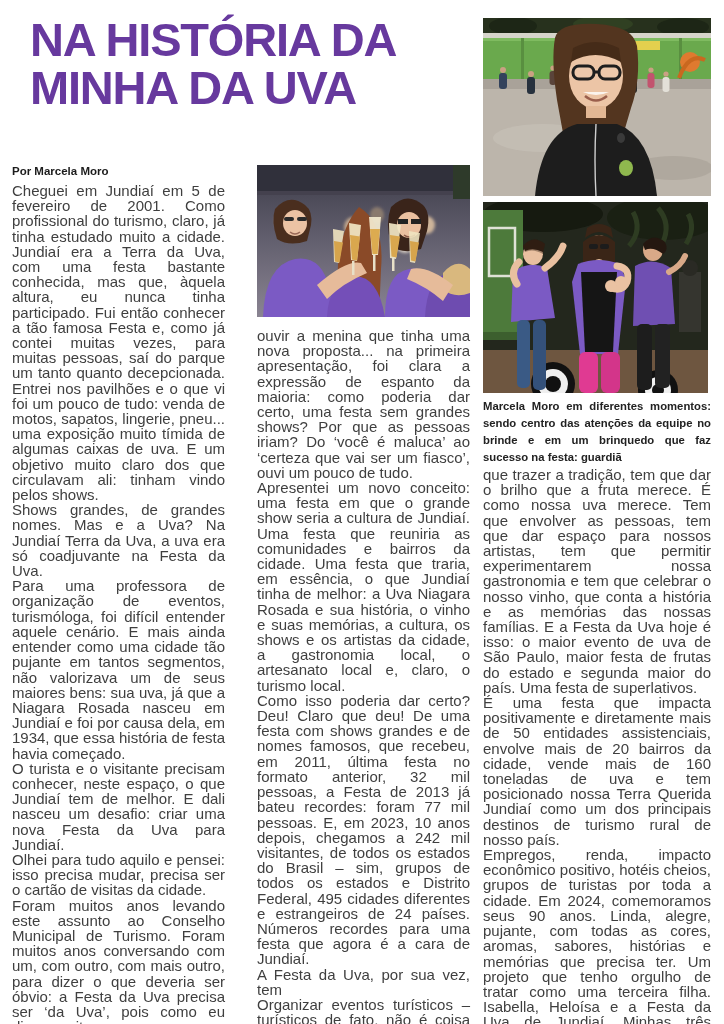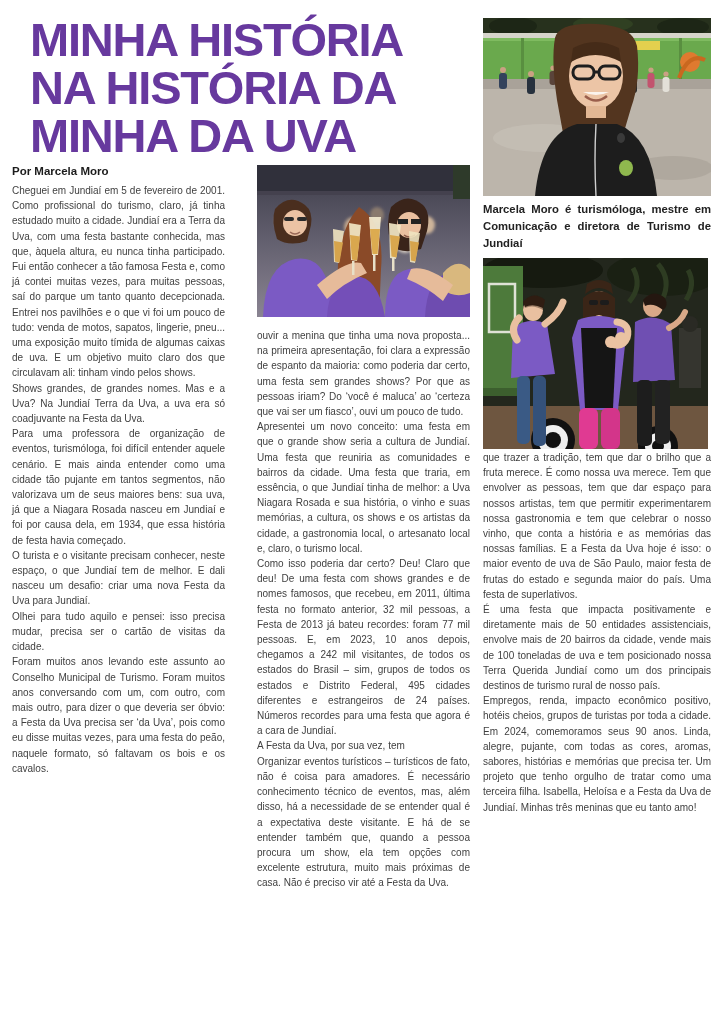--- a/index.html
+++ b/index.html
@@ -13,42 +13,41 @@
   .headline-line{
     font-size:47px;font-weight:700;line-height:48px;letter-spacing:-1.2px;
     color:#67399E;white-space:nowrap;
   }
   
   .col{position:absolute;}
   .col1{left:12px;top:164px;width:213px;}
   .col3{left:483px;top:18px;width:228px;}
   .byline{font-size:11.5px;font-weight:700;color:#1c1c1c;margin:0 0 4px 0;line-height:15px;}
   .bodytext p{
-    font-size:10px;line-height:15.2px;color:#3F3F3F;text-align:justify;
+    font-size:15px;line-height:15.2px;color:#3F3F3F;text-align:justify;
     margin:0;hyphens:none;
   }
   .photo{display:block;border:0;margin:0;padding:0;}
   .photoA{position:absolute;left:257px;top:165px;width:213px;height:152px;}
   .col2text{position:absolute;left:257px;top:328px;width:213px;}
   .figcap{
     font-size:11.3px;font-weight:700;color:#222222;line-height:17px;
     text-align:justify;margin:5px 0 0 0;
   }
   .photoB{width:228px;height:178px;}
   .photoC{width:225px;height:191px;margin-top:6px;}
   .col3 .bodytext{margin-top:1px;}
   svg{display:block;}
 </style>
 </head>
 <body>
 
 <div class="page">
 
   <header class="headline">
-    <div class="headline-line">MINHA HISTÓRIA</div>
     <div class="headline-line">NA HISTÓRIA DA</div>
     <div class="headline-line">MINHA DA UVA</div>
   </header>
 
   <div class="col col1">
     <p class="byline">Por Marcela Moro</p>
     <div class="bodytext">
       <p>Cheguei em Jundiaí em 5 de fevereiro de 2001. Como profissional do turismo, claro, já tinha estudado muito a cidade. Jundiaí era a Terra da Uva, com uma festa bastante conhecida, mas que, àquela altura, eu nunca tinha participado. Fui então conhecer a tão famosa Festa e, como já contei muitas vezes, para muitas pessoas, saí do parque um tanto quanto decepcionada. Entrei nos pavilhões e o que vi foi um pouco de tudo: venda de motos, sapatos, lingerie, pneu... uma exposição muito tímida de algumas caixas de uva. E um objetivo muito claro dos que circulavam ali: tinham vindo pelos shows.</p>
       <p>Shows grandes, de grandes nomes. Mas e a Uva? Na Jundiaí Terra da Uva, a uva era só coadjuvante na Festa da Uva.</p>
       <p>Para uma professora de organização de eventos, turismóloga, foi difícil entender aquele cenário. E mais ainda entender como uma cidade tão pujante em tantos segmentos, não valorizava um de seus maiores bens: sua uva, já que a Niagara Rosada nasceu em Jundiaí e foi por causa dela, em 1934, que essa história de festa havia começado.</p>
@@ -191,21 +190,20 @@
         </g>
         <path d="M102 78 q11 9 22 0" stroke="#9a5f4c" stroke-width="2.5" fill="none"></path>
         <path d="M100 74 q13 6 26 0" fill="#fff" opacity="0.8"></path>
         <rect x="103" y="88" width="20" height="12" fill="#e2b794"></rect>
         <path d="M52 178 q6 -62 42 -72 l40 0 q34 12 40 72z" fill="#1d1d1d"></path>
         <path d="M113 106 q-2 36 0 72" stroke="#cfcfcf" stroke-width="1.4" fill="none"></path>
         <ellipse cx="143" cy="150" rx="7" ry="8" fill="#8fb84e"></ellipse>
         <ellipse cx="138" cy="120" rx="4" ry="5" fill="#3a3a3a"></ellipse>
       </svg>
     </figure>
-    <figcaption class="figcap">Marcela Moro é turismóloga, mestre em Comunicação e diretora de Turismo de Jundiaí</figcaption>
 
     <figure class="photo photoC">
       <svg width="225" height="191" viewBox="0 0 225 191" preserveAspectRatio="none">
         <rect x="0" y="0" width="225" height="191" fill="#23271d"></rect>
 
         <ellipse cx="60" cy="12" rx="60" ry="18" fill="#161a10"></ellipse>
         <ellipse cx="180" cy="16" rx="56" ry="22" fill="#1a2013"></ellipse>
         <path d="M150 10 q10 18 -4 34 M175 6 q14 16 4 36 M205 12 q8 14 -2 30" stroke="#2e3c22" stroke-width="5" fill="none"></path>
 
         <rect x="0" y="8" width="40" height="126" fill="#4d7a3b"></rect>
@@ -248,21 +246,22 @@
         <circle cx="138" cy="80" r="6" fill="#eac2a2"></circle>
 
         <path d="M152 64 q18 -10 36 2 l4 56 l-42 2z" fill="#6f4fb2"></path>
         <rect x="154" y="122" width="15" height="66" rx="5" fill="#1d1d1d"></rect>
         <rect x="172" y="122" width="15" height="64" rx="5" fill="#222"></rect>
         <ellipse cx="170" cy="48" rx="10" ry="11" fill="#d9a988"></ellipse>
         <path d="M160 42 q10 -12 22 -2 q4 8 -2 12 q-10 -8 -18 -4z" fill="#241710"></path>
         <path d="M186 70 q12 -6 16 -16" stroke="#d9a988" stroke-width="6" stroke-linecap="round" fill="none"></path>
       </svg>
     </figure>
+    <figcaption class="figcap">Marcela Moro em diferentes momentos: sendo centro das atenções da equipe no brinde e em um brinquedo que faz sucesso na festa: guardiã</figcaption>
 
     <div class="bodytext">
       <p>que trazer a tradição, tem que dar o brilho que a fruta merece. É como nossa uva merece. Tem que envolver as pessoas, tem que dar espaço para nossos artistas, tem que permitir experimentarem nossa gastronomia e tem que celebrar o nosso vinho, que conta a história e as memórias das nossas famílias. E a Festa da Uva hoje é isso: o maior evento de uva de São Paulo, maior festa de frutas do estado e segunda maior do país. Uma festa de superlativos.</p>
-      <p>É uma festa que impacta positivamente e diretamente mais de 50 entidades assistenciais, envolve mais de 20 bairros da cidade, vende mais de 100 toneladas de uva e tem posicionado nossa Terra Querida Jundiaí como um dos principais destinos de turismo rural de nosso país.</p>
+      <p>É uma festa que impacta positivamente e diretamente mais de 50 entidades assistenciais, envolve mais de 20 bairros da cidade, vende mais de 160 toneladas de uva e tem posicionado nossa Terra Querida Jundiaí como um dos principais destinos de turismo rural de nosso país.</p>
       <p>Empregos, renda, impacto econômico positivo, hotéis cheios, grupos de turistas por toda a cidade. Em 2024, comemoramos seus 90 anos. Linda, alegre, pujante, com todas as cores, aromas, sabores, histórias e memórias que precisa ter. Um projeto que tenho orgulho de tratar como uma terceira filha. Isabella, Heloísa e a Festa da Uva de Jundiaí. Minhas três meninas que eu tanto amo!</p>
     </div>
   </div>
 
 </div>
 
 </body></html>

